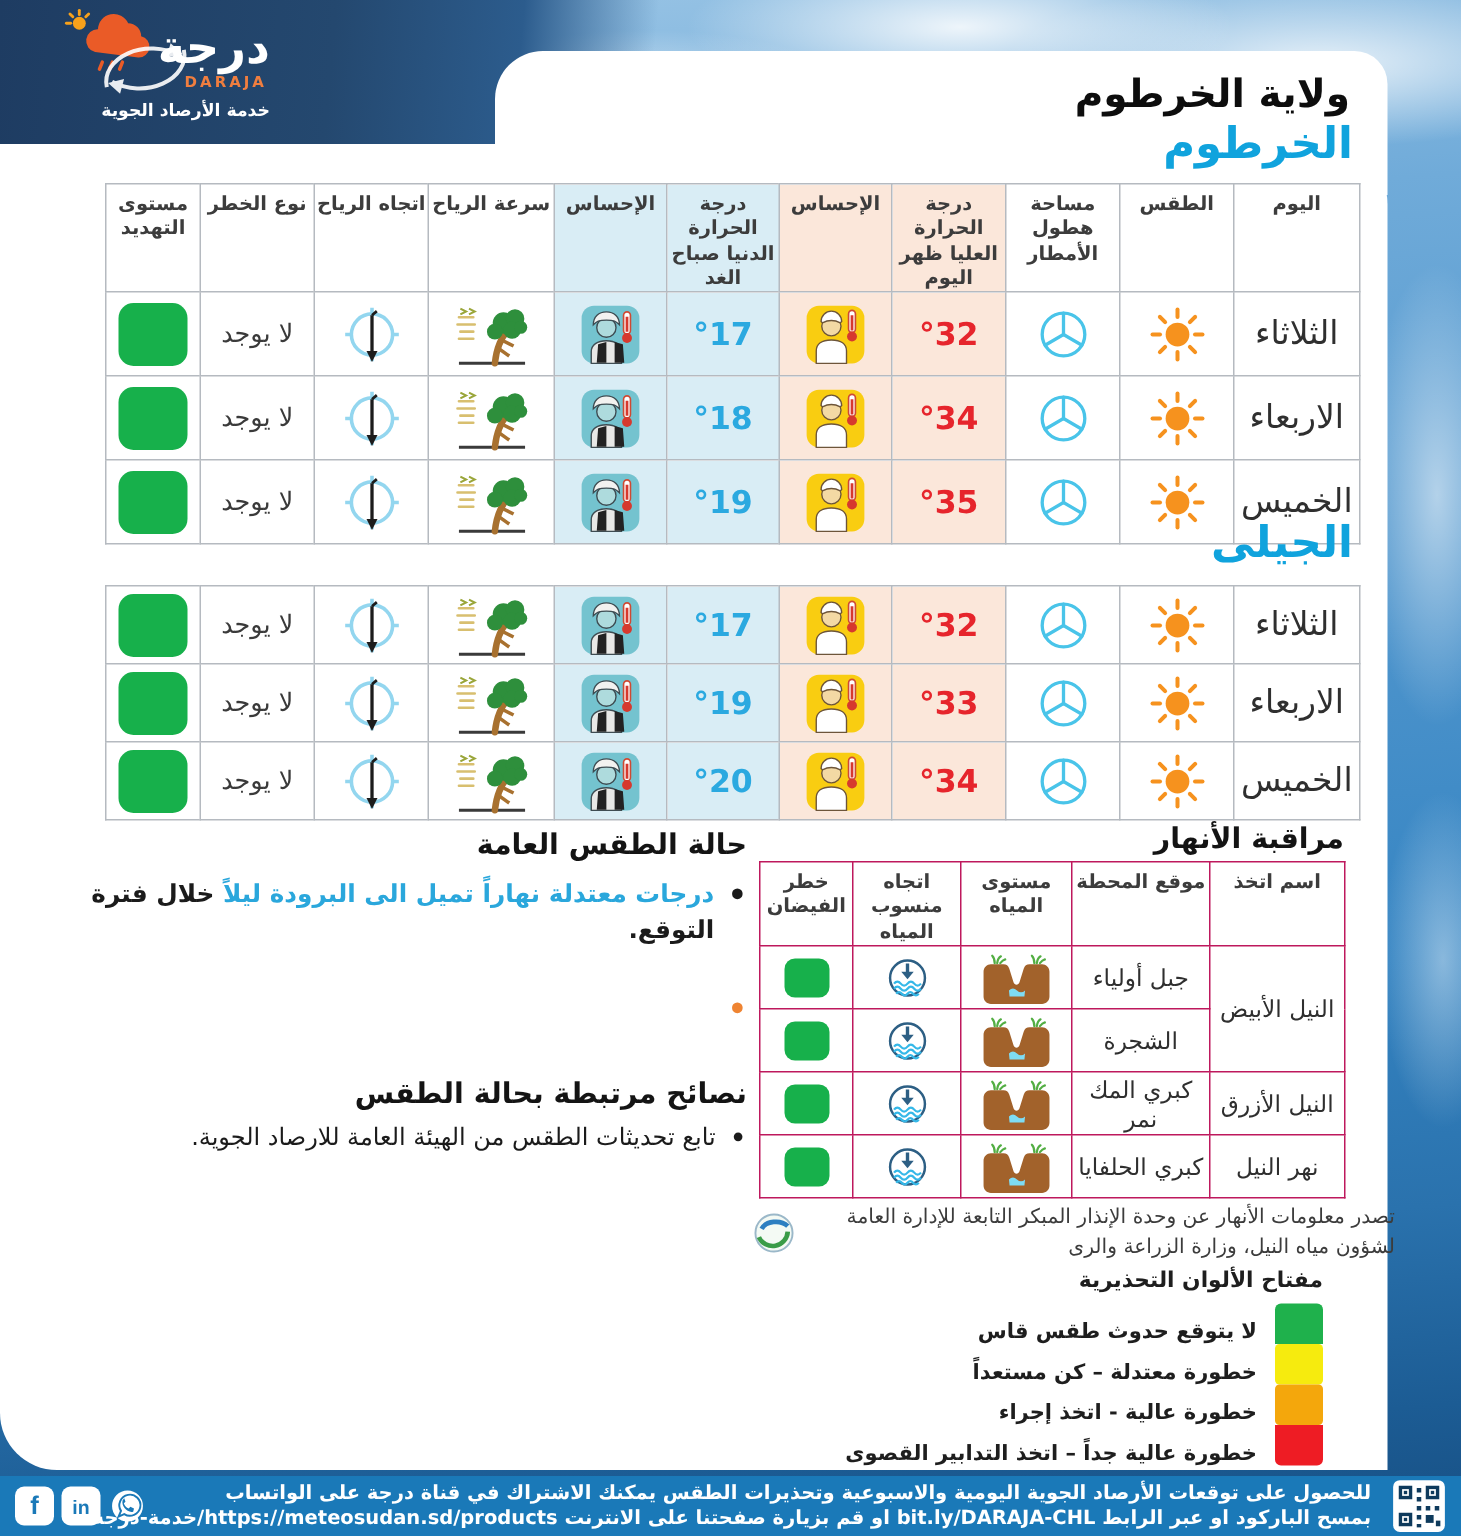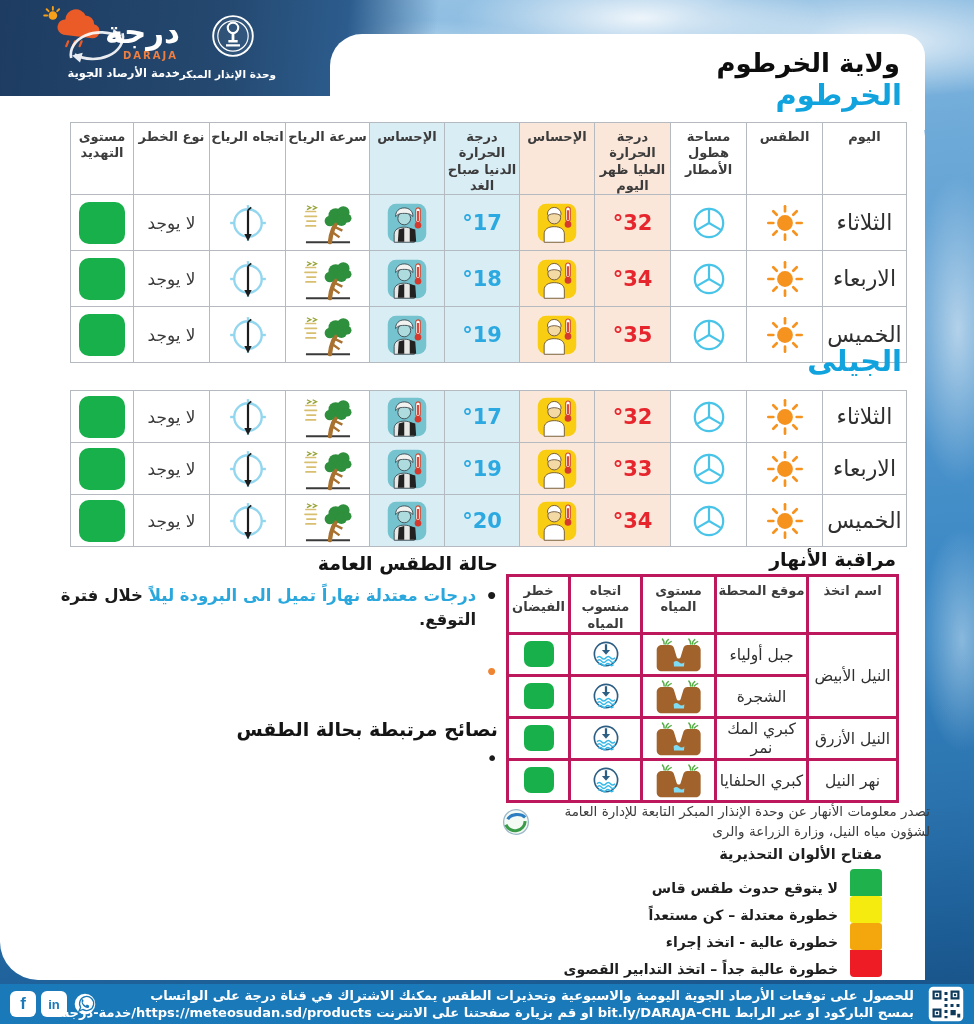--- a/index.html
+++ b/index.html
@@ -47,21 +47,21 @@
   
   #wsum{left:58px;top:552px;width:440px;color:#1b1b1b;text-align:right;}
   #wsum h3{margin:0 0 10px;font-size:19px;color:#141414;}
   .blt{display:flex;gap:9px;font-size:16.5px;font-weight:700;line-height:1.45;}
   .blt .dot{flex:0 0 auto;font-size:20px;line-height:1.2;}
   .c-blue{color:#2aa7dc;}
   .c-orange{color:#ef8432;}
   
   #rv-title{position:absolute;right:78px;top:548px;font-size:19px;font-weight:700;color:#141414;}
   table.rv{position:absolute;left:506px;top:574px;border-collapse:collapse;table-layout:fixed;background:#fff;}
-  .rv th,.rv td{border:3px solid #be185d;text-align:center;vertical-align:middle;padding:0;}
+  .rv th,.rv td{border:1px solid #be185d;text-align:center;vertical-align:middle;padding:0;}
   .rv th{font-size:13px;font-weight:700;color:#3c3c3c;vertical-align:top;padding-top:6px;line-height:1.25;}
   .rv thead tr{height:56px;}
   .rv tbody tr{height:42px;}
   .rv .nm{font-size:15.5px;color:#2f2f2f;}
   #rv-note{left:494px;top:800px;width:436px;display:flex;gap:8px;align-items:center;justify-content:flex-end;}
   #rv-note .txt{font-size:13.5px;color:#3c3c3c;line-height:1.45;text-align:right;}
   
   #legend{right:92px;top:846px;width:560px;text-align:right;}
   #legend .ttl{font-size:14.5px;font-weight:700;color:#1e1e1e;margin-bottom:7px;}
   .leg-row{display:flex;align-items:flex-end;gap:12px;height:27px;justify-content:flex-start;}
@@ -244,26 +244,20 @@
       <svg class="abs" style="left:2px;top:0" width="62" height="46">
           <use href="#i-cloudsun"></use>
         </svg>
       <svg class="abs" style="left:8px;top:8px;opacity:.9" width="96" height="62">
           <use href="#i-arrows"></use>
         </svg>
       <div class="ar">درجة</div>
       <div class="en">DARAJA</div>
       <div class="tg">خدمة الأرصاد الجوية</div>
     </div>
-    <div class="abs" id="ewu">
-      <svg style="margin-top:2px" width="56" height="56">
-          <use href="#i-ewu"></use>
-        </svg>
-      <div class="tg">وحدة الإنذار المبكر</div>
-    </div>
   </div>
 
   <div class="abs" id="stepbox">
     <div id="state-title">ولاية الخرطوم</div>
   </div>
 
   <div class="abs" id="panel"></div>
 
   <div class="sec-title" style="top:78px">الخرطوم</div>
 
@@ -559,20 +553,21 @@
     <div class="blt" style="margin-bottom:28px">
       <span class="dot">•</span>
       <span><span class="c-blue">درجات معتدلة نهاراً تميل الى البرودة ليلاً</span><span> خلال فترة التوقع.</span></span>
     </div>
     <div class="blt c-orange" style="margin-bottom:34px">
       <span class="dot">•</span>
     </div>
     <h3 style="margin-bottom:6px">نصائح مرتبطة بحالة الطقس</h3>
     <div class="blt" style="font-weight:400;font-size:16px">
       <span class="dot">•</span>
+      <span>تابع تحديثات الطقس من الهيئة العامة للارصاد الجوية.</span>
     </div>
   </div>
 
   <div id="rv-title">مراقبة الأنهار</div>
   <table class="rv">
     <colgroup>
       <col style="width:90px">
         <col style="width:92px">
         <col style="width:74px">
         <col style="width:72px">

